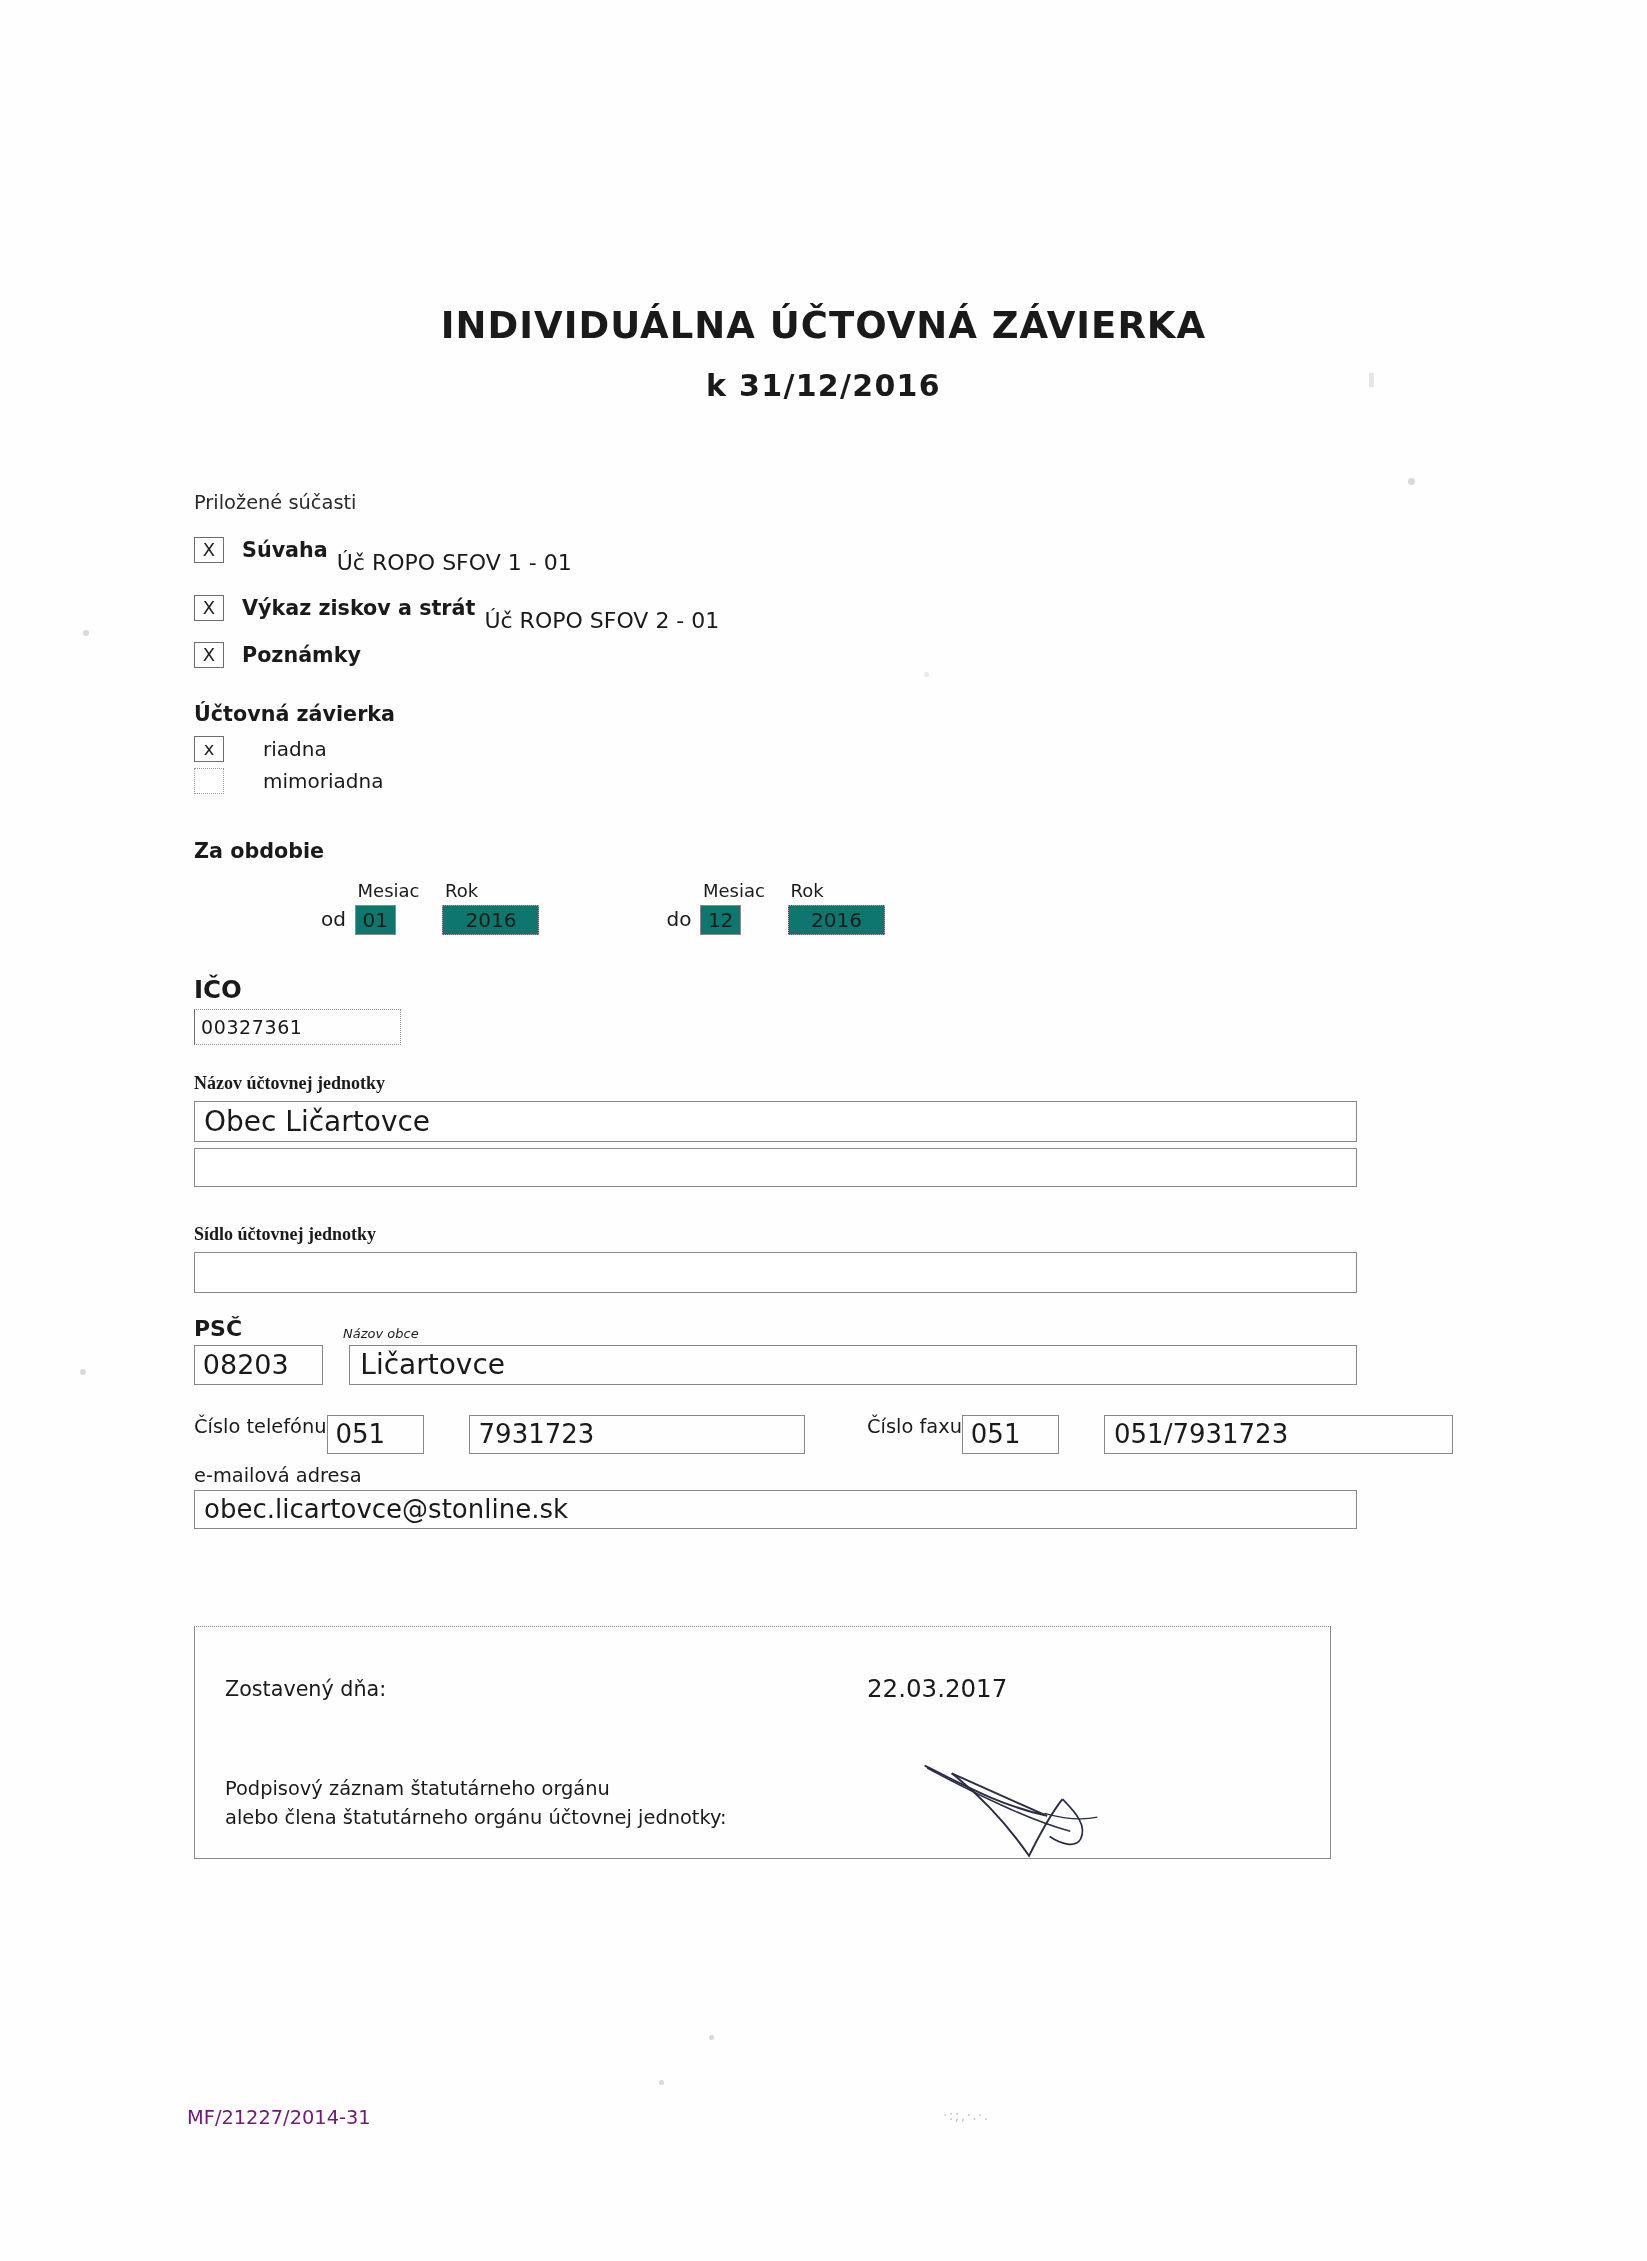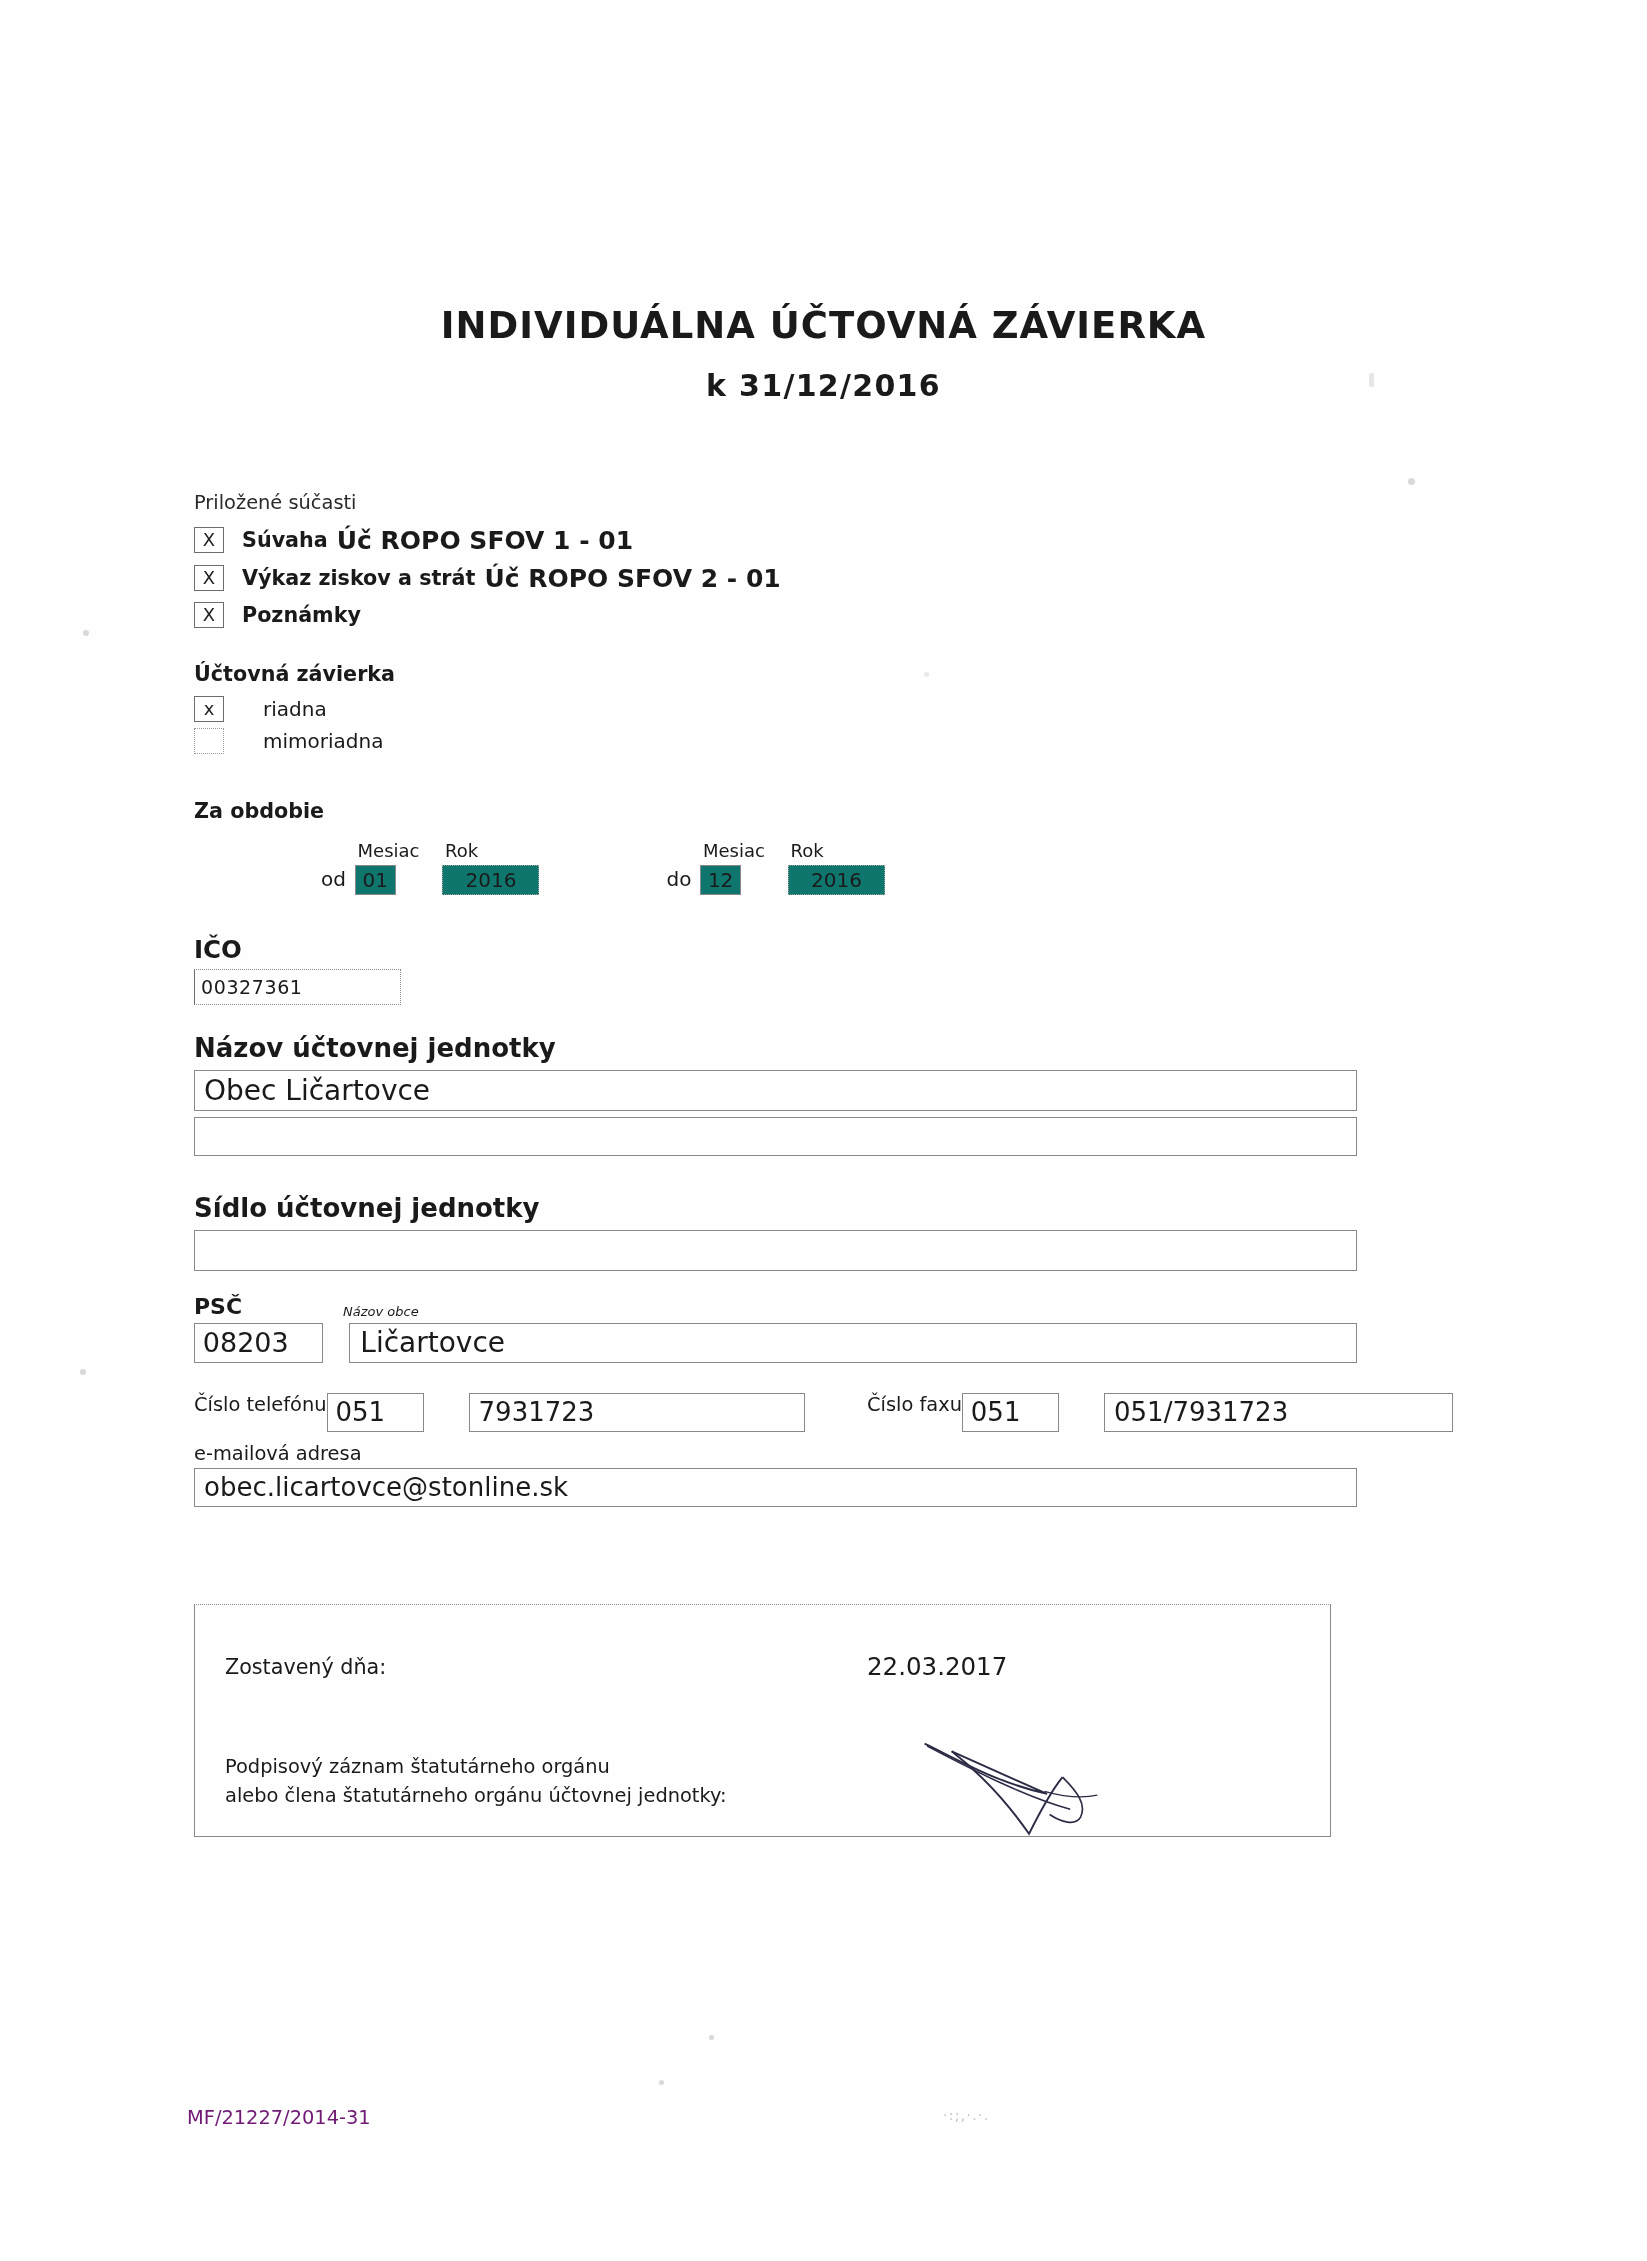--- a/index.html
+++ b/index.html
@@ -80,22 +80,23 @@
     align-items: center;
     margin-bottom: 9px;
   }
   .parts .prow .chk { margin-right: 18px; }
   .part-name {
     font-size: 20.7px;
     font-weight: bold;
     margin-right: 9px;
   }
   .part-code {
-    font-size: 25px;
-    font-weight: bold;
+    font-size: 22px;
+    font-weight: normal;
+    margin-top: 24px;
   }
   .section-head {
     font-size: 20.7px;
     font-weight: bold;
     margin-top: 34px;
     margin-bottom: 10.3px;
   }
   .zav-row {
     display: flex;
     align-items: center;
@@ -156,24 +157,25 @@
     border: 1.3px dotted #8d8d8d;
     border-left: 1.3px solid #6e6e6e;
     display: flex;
     align-items: center;
     padding-left: 6px;
     font-size: 19px;
     box-sizing: border-box;
     letter-spacing: 0.6px;
   }
   .blk-head {
-    font-size: 26px;
+    font-size: 18px;
     font-weight: bold;
     margin-top: 28px;
     margin-bottom: 6.5px;
+    font-family: Liberation Serif, serif;
   }
   .wide-field {
     width: 1163px;
     height: 41px;
     border: 1.3px solid #888;
     display: flex;
     align-items: center;
     padding-left: 9px;
     font-size: 28px;
     box-sizing: border-box;

